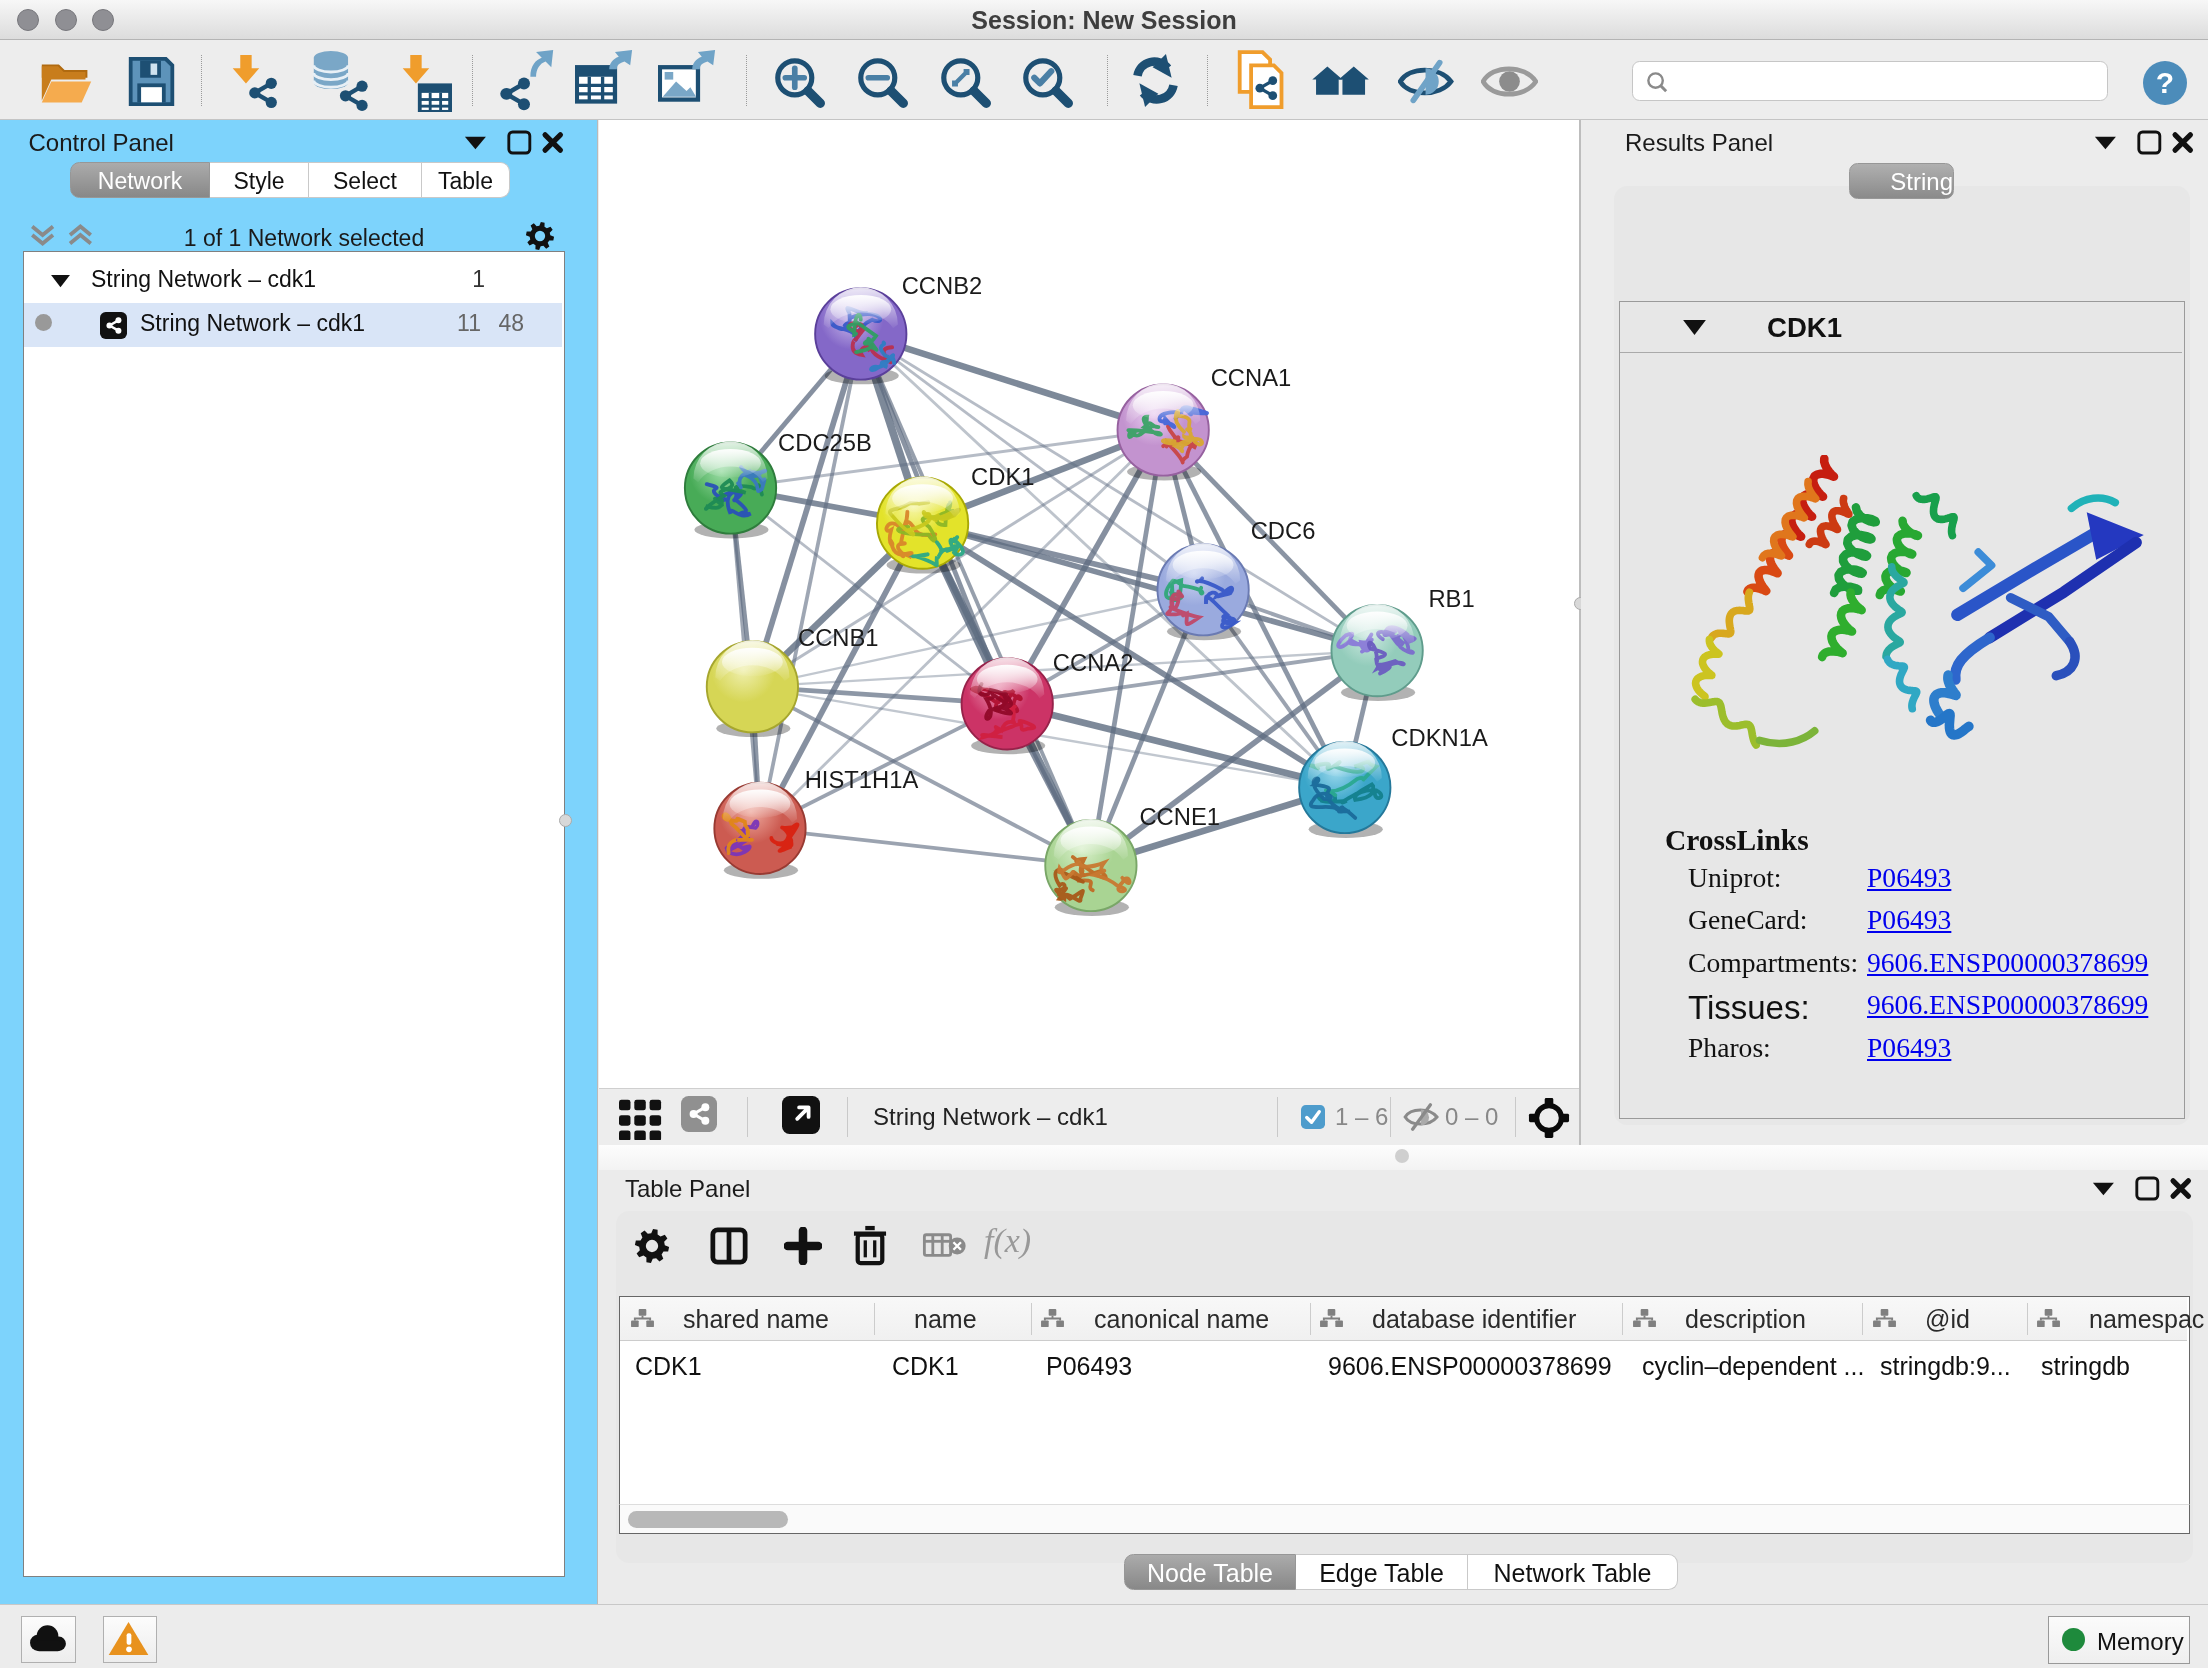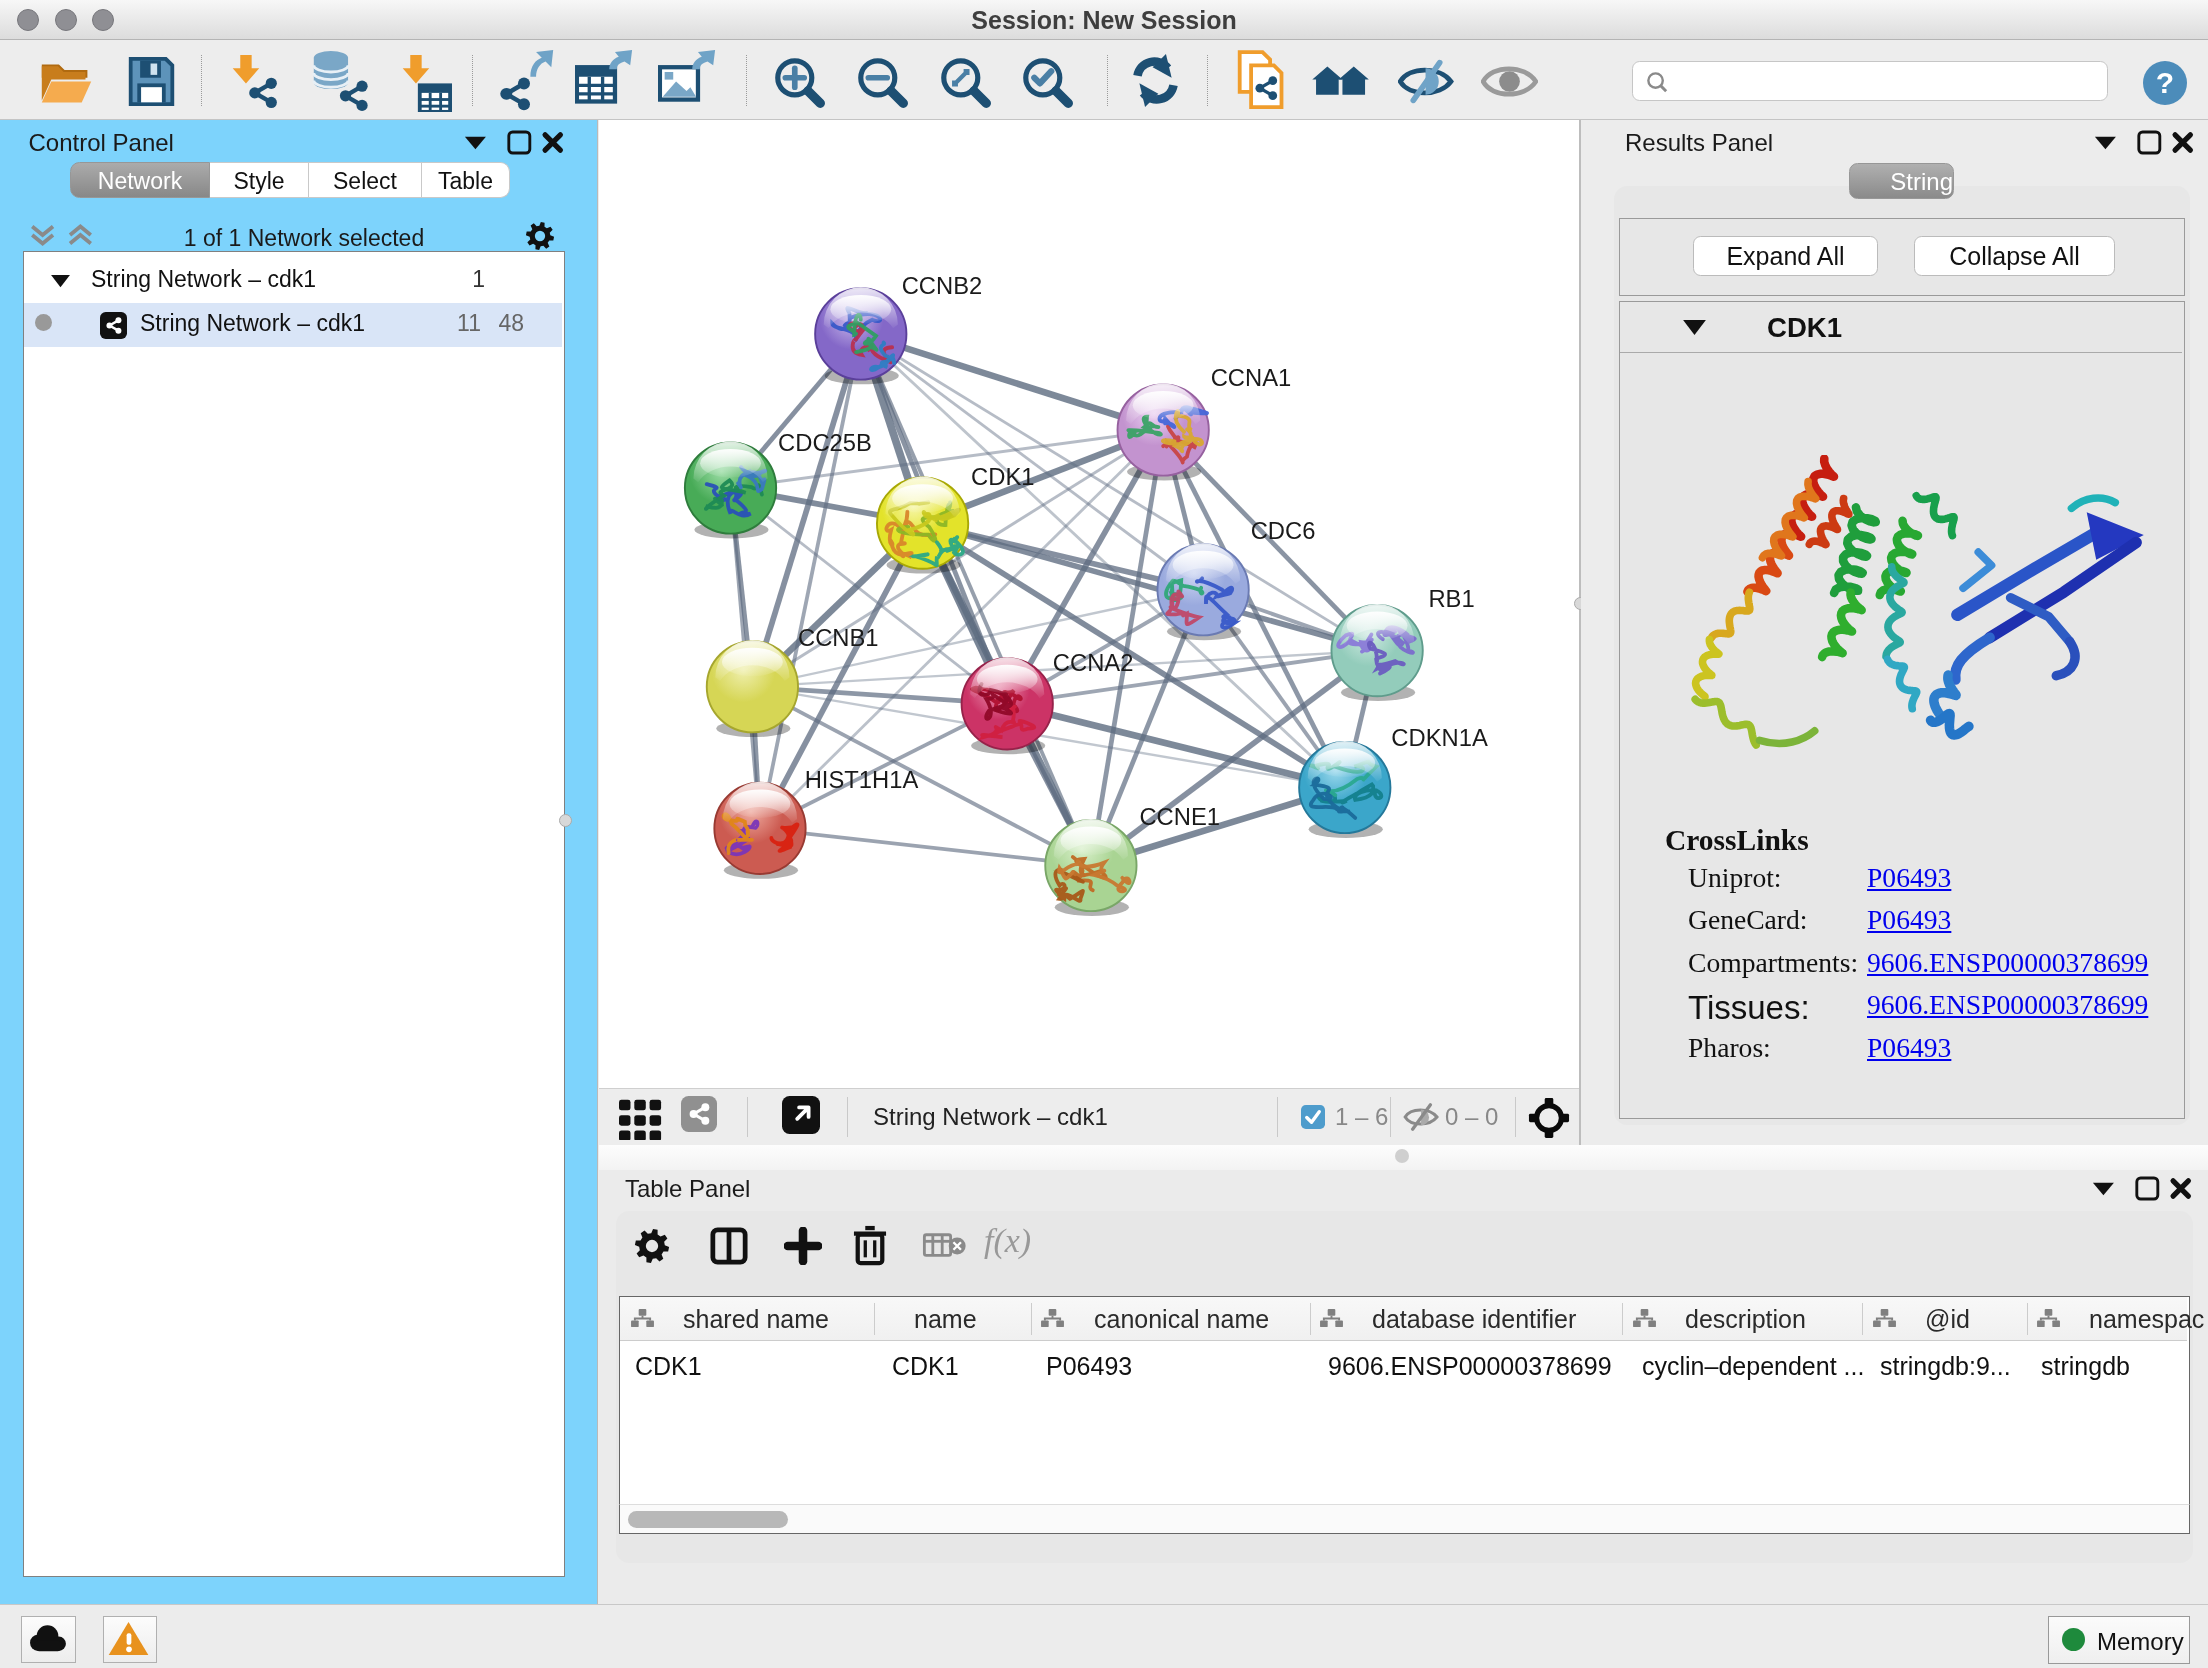--- a/index.html
+++ b/index.html
@@ -571,24 +571,20 @@
 <div class="abs" style="left:1574px;top:597px;width:13.3px;height:13.3px;border-radius:50%;background:#d8d8d8;border:1px solid #aaa"></div>
 <div class="abs" style="left:1581px;top:120px;width:628px;height:1028px;background:#ececec">
     <div class="abs" style="left:44px;top:8.6px;font-size:24px;color:#1a1a1a">Results Panel</div>
     <svg class="abs" style="left:512px;top:9.5px" width="105" height="25" viewBox="0 0 110 26">
       <path d="M2 7 L24 7 L13 20 Z" fill="#111"></path>
       <rect x="48" y="2" width="22" height="22" rx="4" fill="none" stroke="#111" stroke-width="3"></rect>
       <path d="M86 5 L102 21 M102 5 L86 21" stroke="#111" stroke-width="5.5" stroke-linecap="round" fill="none"></path>
     </svg>
     <div class="abs" style="left:33px;top:66px;width:576px;height:939px;background:#e7e7e7;border-radius:13.3px"></div>
     <div class="abs" style="left:268px;top:43px;width:105px;height:36px;background:linear-gradient(#b0b0b0,#8a8a8a);border:1px solid #979797;border-radius:8.6px;color:#fff;font-size:24px;text-align:right;line-height:35px">String</div>
-    <div class="abs" style="left:38px;top:98px;width:566px;height:78px;border:1.9px solid #9a9a9a">
-      <div class="abs" style="left:73px;top:17px;width:185px;height:40px;background:#fff;border:1px solid #bbb;border-radius:7.6px;font-size:25px;text-align:center;line-height:38px;color:#111">Expand All</div>
-      <div class="abs" style="left:294px;top:17px;width:201px;height:40px;background:#fff;border:1px solid #bbb;border-radius:7.6px;font-size:25px;text-align:center;line-height:38px;color:#111">Collapse All</div>
-    </div>
     <div class="abs" style="left:38px;top:181px;width:566px;height:818px;border:1.9px solid #9a9a9a">
       <div class="abs" style="left:0;top:0;width:562px;height:51px;border-bottom:1.9px solid #aaa">
         <svg class="abs" style="left:62px;top:16px" width="25" height="19" viewBox="0 0 26 20">
           <path d="M1 2 L25 2 L13 18 Z" fill="#111"></path>
         </svg>
         <div class="abs" style="left:147px;top:9.5px;font-size:27.6px;font-weight:bold;color:#111">CDK1</div>
       </div>
     </div>
   </div>
 <svg style="position:absolute;left:1672px;top:455px" width="487" height="314" viewBox="0 0 512 330">
@@ -753,20 +749,25 @@
       <div class="abs" style="left:272px;top:55px;font-size:25px;color:#111;white-space:nowrap">CDK1</div>
       <div class="abs" style="left:426px;top:55px;font-size:25px;color:#111;white-space:nowrap">P06493</div>
       <div class="abs" style="left:708px;top:55px;font-size:25px;color:#111;white-space:nowrap">9606.ENSP00000378699</div>
       <div class="abs" style="left:1022px;top:55px;font-size:25px;color:#111;white-space:nowrap">cyclin–dependent ...</div>
       <div class="abs" style="left:1260px;top:55px;font-size:25px;color:#111;white-space:nowrap">stringdb:9...</div>
       <div class="abs" style="left:1421px;top:55px;font-size:25px;color:#111;white-space:nowrap">stringdb</div>
     </div>
     <div class="abs" style="left:20px;top:334px;width:1571px;height:30px;background:#fafafa;border:1.9px solid #666;border-top:1px solid #ddd">
       <div class="abs" style="left:7.6px;top:5.7px;width:160px;height:17px;border-radius:8.6px;background:#b8b8b8"></div>
     </div>
+    <div class="abs" style="left:525px;top:384px;height:36px;display:flex;font-size:25px">
+      <div style="width:172px;background:linear-gradient(#ababab,#888);color:#fff;border:1px solid #979797;border-radius:9.5px 0 0 9.5px;text-align:center;line-height:36px">Node Table</div>
+      <div style="width:172px;background:#fff;color:#111;border:1px solid #c9c9c9;border-left:none;text-align:center;line-height:36px">Edge Table</div>
+      <div style="width:210px;background:#fff;color:#111;border:1px solid #c9c9c9;border-left:none;border-radius:0 9.5px 9.5px 0;text-align:center;line-height:36px">Network Table</div>
+    </div>
   </div>
 <div class="abs" style="left:0;top:1604px;width:2208px;height:65px;background:#ececec;border-top:1.9px solid #c8c8c8">
     <div class="abs" style="left:21px;top:11.4px;width:55px;height:47px;background:linear-gradient(#fcfcfc,#ededed);border:1.9px solid #b0b0b0"><svg width="51" height="43" viewBox="0 0 54 45">
         <g fill="#111">
           <circle cx="17" cy="27" r="8.5"></circle>
           <circle cx="27" cy="20" r="11.5"></circle>
           <circle cx="39" cy="28" r="7.5"></circle>
           <rect x="13" y="25" width="30" height="11" rx="5"></rect>
         </g>
       </svg></div>

